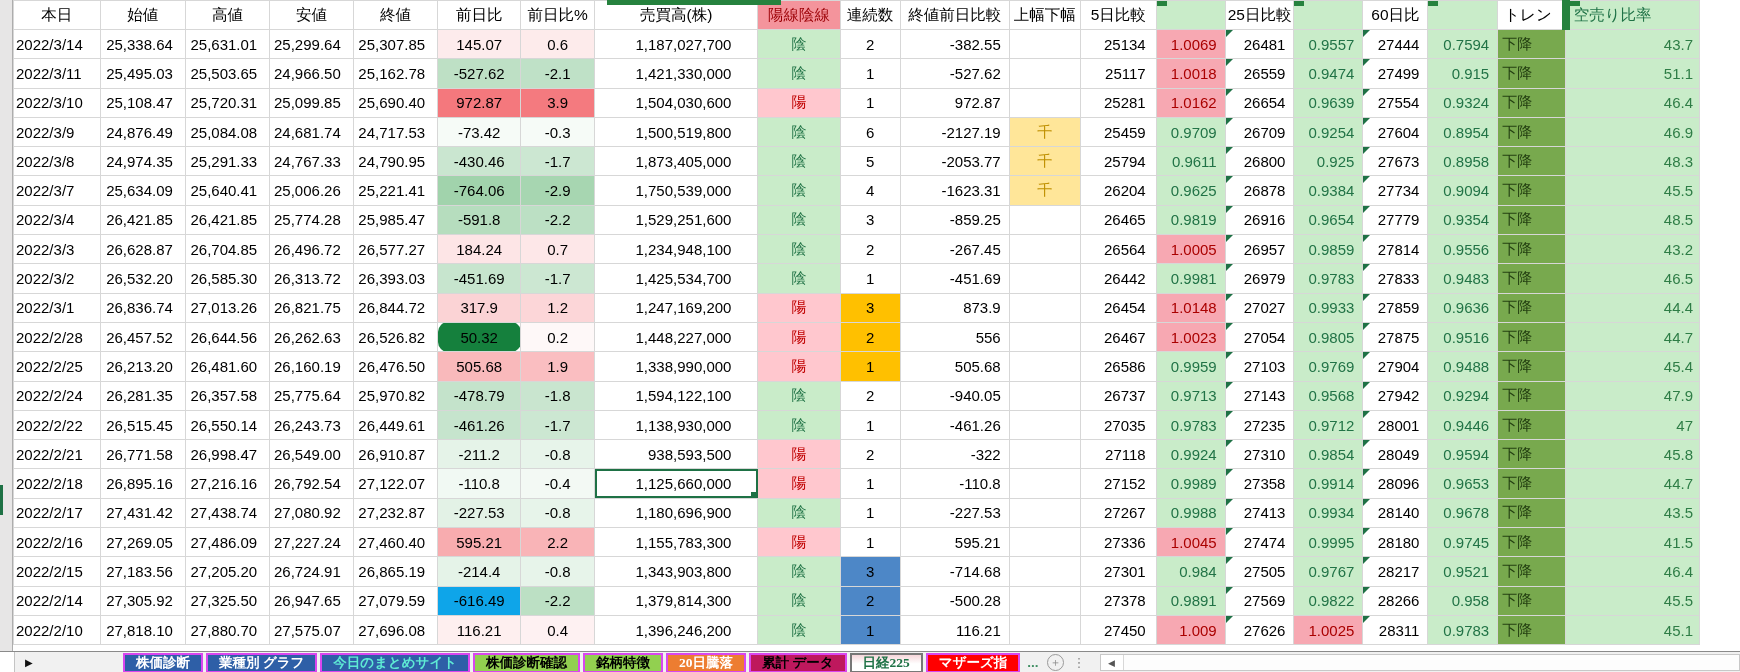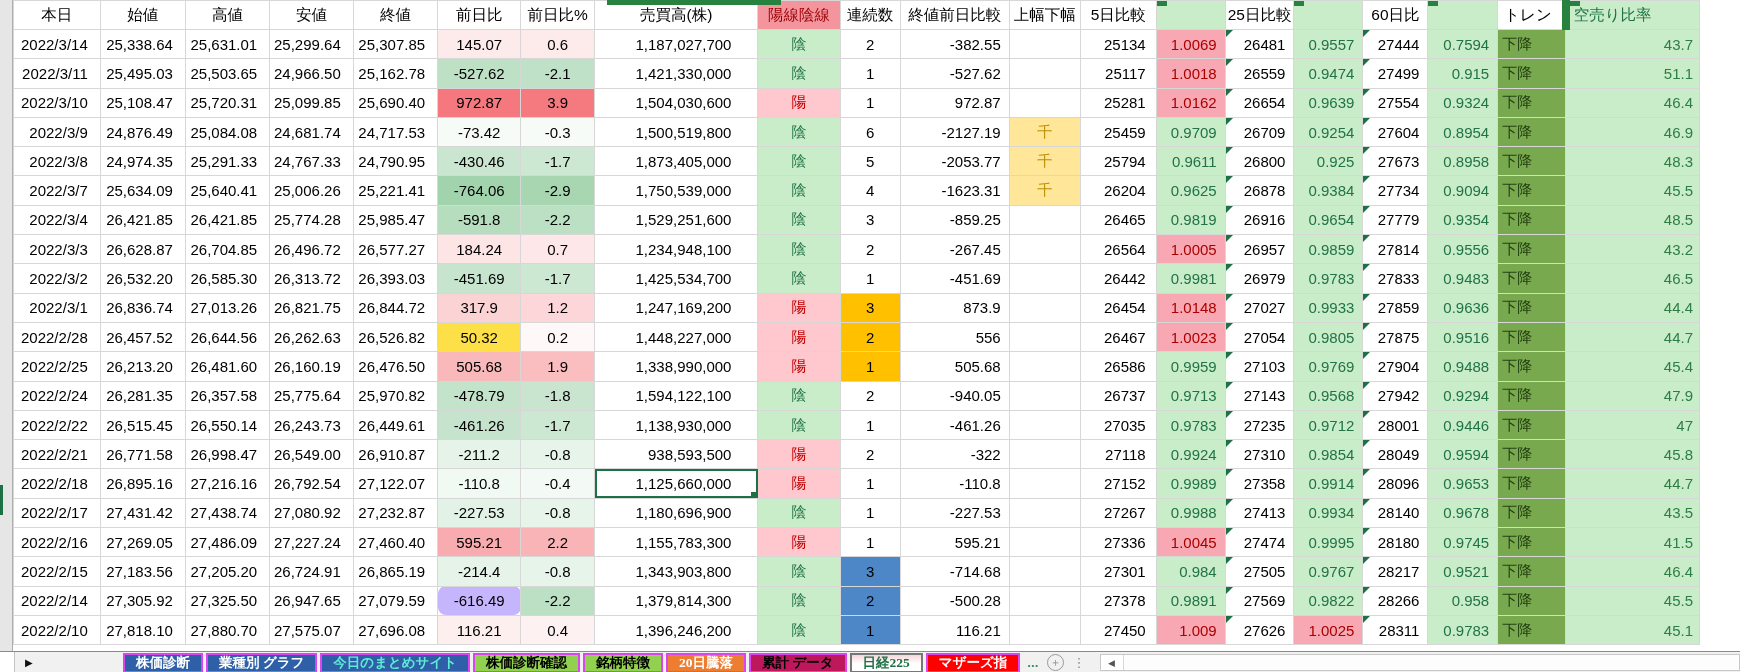--- a/index.html
+++ b/index.html
@@ -12,21 +12,21 @@
   .strip-vol{position:absolute;left:607px;top:0;width:174px;height:5px;background:#26823e;z-index:5;}
   table{position:absolute;left:13px;top:0;border-collapse:collapse;table-layout:fixed;}
   th,td{border:1px solid #d7d7d7;padding:0 2px;overflow:hidden;white-space:nowrap;
         font-size:15px;height:29.3px;box-sizing:border-box;}
   th{font-weight:400;font-size:15.5px;background:#fff;height:29px;text-align:center;position:relative;}
   th.h-candle{background:#f4949c;color:#9c0006;}
   th.h-green{background:#c9ecc9;}
   th.h-short{background:#c9ecc9;color:#1f7246;text-align:left;padding-left:4px;}
   th.h-trend{border-right:8px solid #26823e;text-align:left;padding-left:6px;}
   th.h-green::before,th.h-short::before{content:'';position:absolute;left:0;top:0;width:10px;height:5px;background:#26823e;}
-  td.c-date{text-align:right;padding-right:12px;}
+  td.c-date{padding-right:12px;}
   td.c-num{text-align:right;padding-right:12px;}
   td.c-chg{text-align:center;}
   td.c-vol{text-align:right;padding-right:26px;position:relative;}
   td.c-candle{text-align:center;}
   td.bear{background:#c9ecc9;color:#217346;}
   td.bull{background:#ffc7ce;color:#c00000;}
   td.c-streak{text-align:center;}
   td.streak-orange{background:#ffc000;}
   td.streak-blue{background:#4d87c7;}
   td.c-cdiff{text-align:right;padding-right:8px;}
@@ -336,21 +336,21 @@
           <td class="c-ratio ratio-lo">0.9636</td>
           <td class="c-trend">下降</td>
           <td class="c-short">44.4</td>
         </tr>
         <tr>
           <td class="c-date">2022/2/28</td>
           <td class="c-num">26,457.52</td>
           <td class="c-num">26,644.56</td>
           <td class="c-num">26,262.63</td>
           <td class="c-num">26,526.82</td>
-          <td class="c-chg" style="background: #fde047;">50.32</td>
+          <td class="c-chg" style="background: #15803d; border-radius: 10px;">50.32</td>
           <td class="c-chg" style="background: rgb(254, 248, 248);">0.2</td>
           <td class="c-vol">1,448,227,000</td>
           <td class="c-candle bull">陽</td>
           <td class="c-streak streak-orange">2</td>
           <td class="c-cdiff">556</td>
           <td class="c-range"></td>
           <td class="c-d5">26467</td>
           <td class="c-ratio ratio-hi">1.0023</td>
           <td class="c-dmark">27054</td>
           <td class="c-ratio ratio-lo">0.9805</td>
@@ -534,21 +534,21 @@
           <td class="c-ratio ratio-lo">0.9521</td>
           <td class="c-trend">下降</td>
           <td class="c-short">46.4</td>
         </tr>
         <tr>
           <td class="c-date">2022/2/14</td>
           <td class="c-num">27,305.92</td>
           <td class="c-num">27,325.50</td>
           <td class="c-num">26,947.65</td>
           <td class="c-num">27,079.59</td>
-          <td class="c-chg" style="background: #c4b5fd; border-radius: 8px;">-616.49</td>
+          <td class="c-chg" style="background: #0ea5e9;">-616.49</td>
           <td class="c-chg" style="background: rgb(188, 224, 196);">-2.2</td>
           <td class="c-vol">1,379,814,300</td>
           <td class="c-candle bear">陰</td>
           <td class="c-streak streak-blue">2</td>
           <td class="c-cdiff">-500.28</td>
           <td class="c-range"></td>
           <td class="c-d5">27378</td>
           <td class="c-ratio ratio-lo">0.9891</td>
           <td class="c-dmark">27569</td>
           <td class="c-ratio ratio-lo">0.9822</td>

